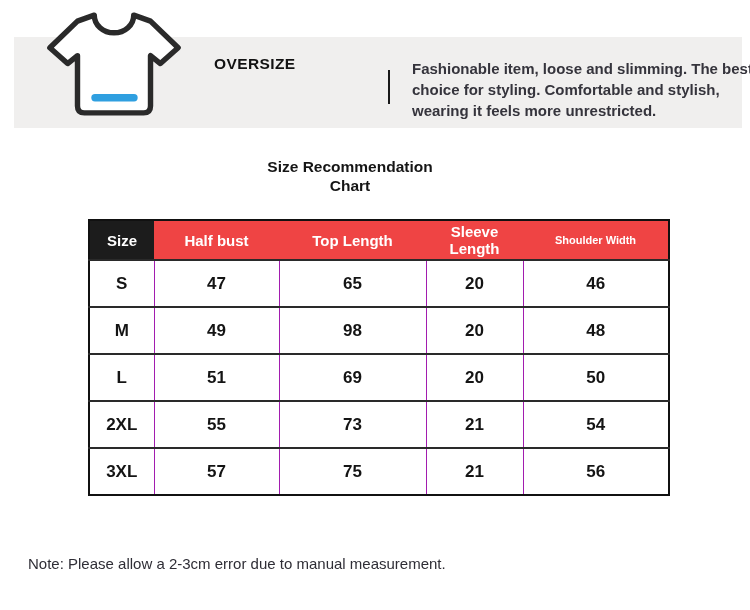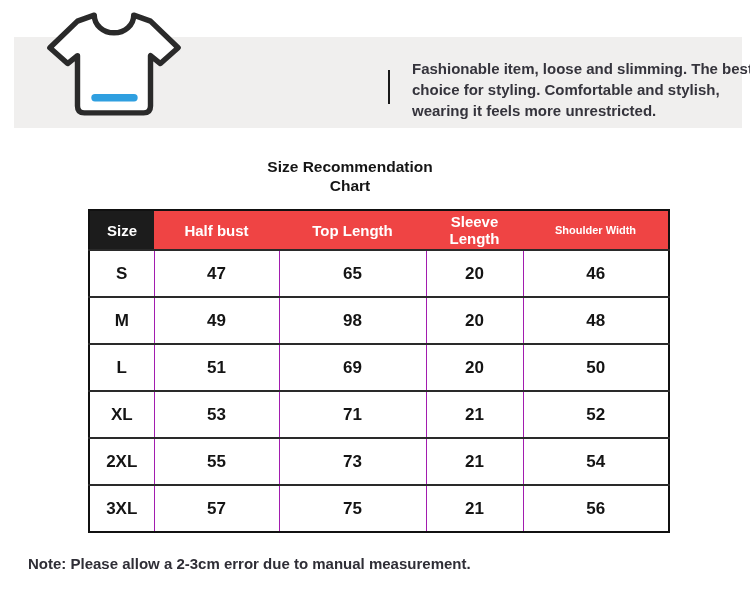--- a/index.html
+++ b/index.html
@@ -32,42 +32,42 @@
     font-size:15px;font-weight:600;color:#35343c;line-height:21px;margin:0;
   }
 
   
   .chart-heading{
     position:absolute;left:260px;top:157px;width:180px;
     font-size:15.5px;font-weight:700;color:#151515;line-height:19px;margin:0;text-align:center;
   }
 
   
-  .size-table-wrap{position:absolute;left:88px;top:209px;width:580px;}
+  .size-table-wrap{position:absolute;left:88px;top:219px;width:580px;}
   table.size-table{
     width:580px;border-collapse:collapse;table-layout:fixed;
     border:2px solid #111111;
   }
   table.size-table thead th{
     background:#ef4444;color:#ffffff;font-weight:700;font-size:15px;
     height:38px;text-align:center;vertical-align:middle;border:none;padding:0;
   }
   table.size-table thead th:first-child{background:#1c1c1c;}
   table.size-table thead th:last-child{font-size:11px;}
   table.size-table tbody td{
     height:45px;text-align:center;vertical-align:middle;
     font-size:17px;font-weight:700;color:#141414;
     border-top:2px solid #2a2a2a;border-left:1px solid #a21caf;padding:0;
   }
   table.size-table tbody td:first-child{border-left:none;}
 
   
   .note-text{
     position:absolute;left:28px;top:555px;width:600px;
-    font-size:15px;font-weight:700;color:#2f2e36;margin:0;
+    font-size:15px;font-weight:400;color:#2f2e36;margin:0;
   }
 </style>
 </head>
 <body>
 
 <div class="stage">
 
   <div class="banner-band"></div>
 
   <svg class="tee-icon" viewBox="0 0 150 115" aria-hidden="true">
@@ -83,20 +83,21 @@
              Q 38,106 38,99
              L 38,48
              L 28,56
              L 10,40
              L 38,13
              Z" fill="#ffffff" stroke="#2a2a2a" stroke-width="5.5" stroke-linejoin="round"></path>
     <rect x="52" y="87" width="47" height="7.5" rx="3.7" fill="#2f9fe0"></rect>
   </svg>
 
   <div class="banner-titles">
+    <p class="banner-title">OVERSIZE</p>
   </div>
 
   <div class="banner-divider"></div>
 
   <p class="banner-desc">Fashionable item, loose and slimming. The best choice for styling. Comfortable and stylish, wearing it feels more unrestricted.</p>
 
   <p class="chart-heading">Size Recommendation Chart</p>
 
   <div class="size-table-wrap">
     <table class="size-table">
@@ -132,27 +133,20 @@
             <td>48</td>
           </tr>
           <tr>
             <td>L</td>
             <td>51</td>
             <td>69</td>
             <td>20</td>
             <td>50</td>
           </tr>
           <tr>
-            <td>XL</td>
-            <td>53</td>
-            <td>71</td>
-            <td>21</td>
-            <td>52</td>
-          </tr>
-          <tr>
             <td>2XL</td>
             <td>55</td>
             <td>73</td>
             <td>21</td>
             <td>54</td>
           </tr>
           <tr>
             <td>3XL</td>
             <td>57</td>
             <td>75</td>

